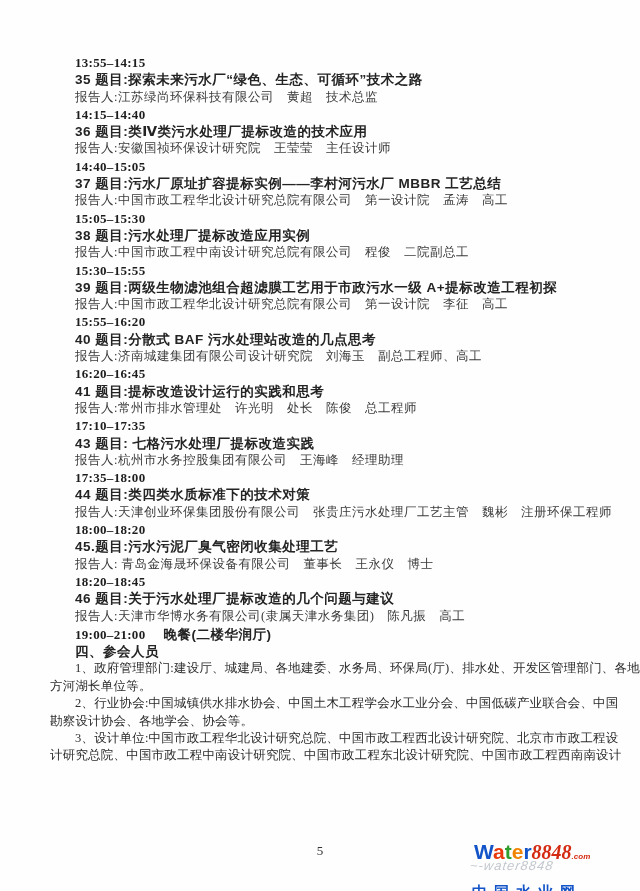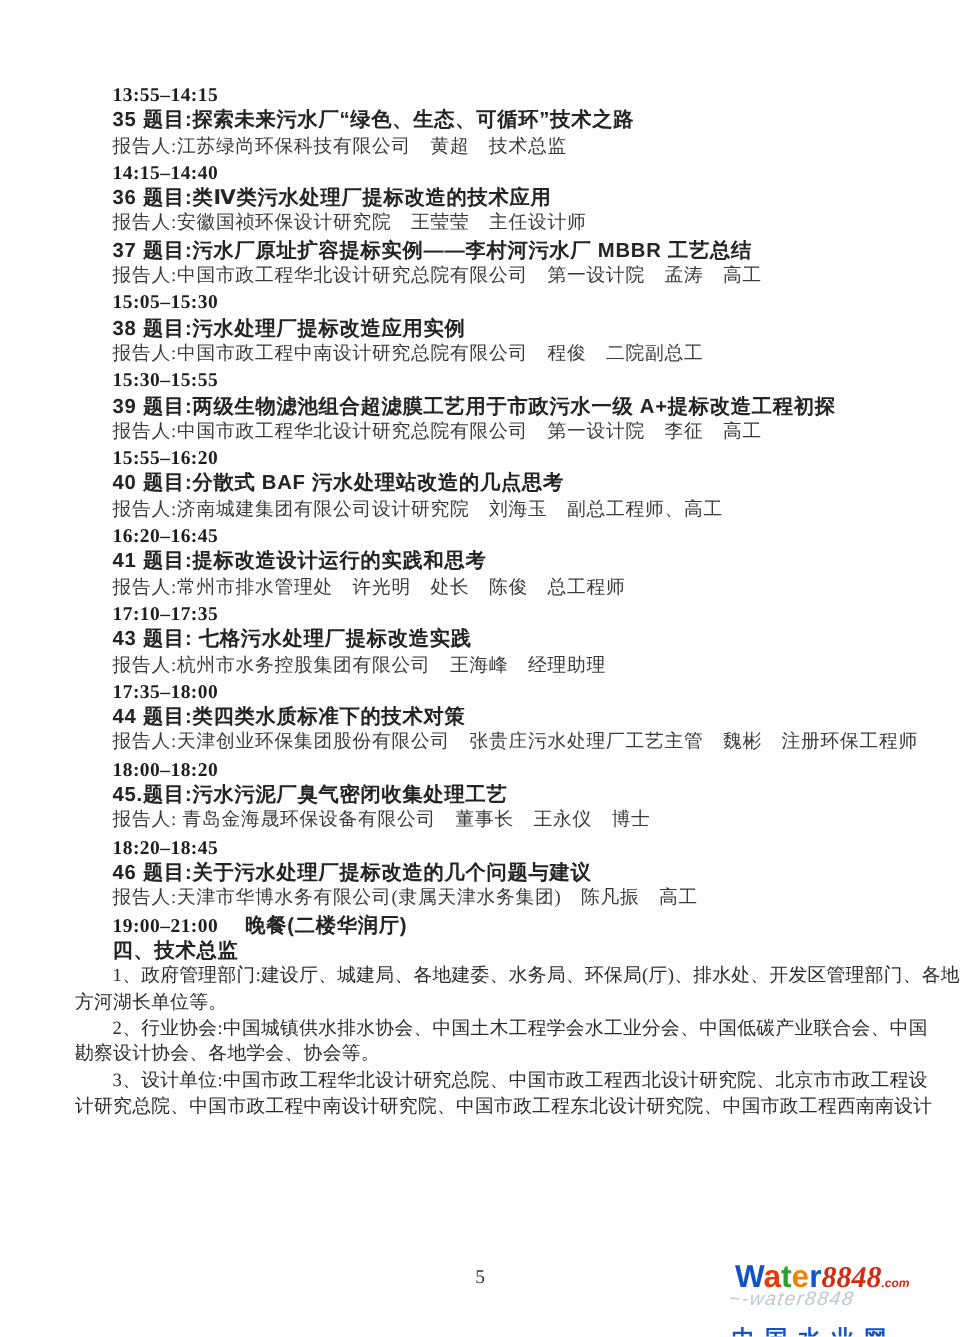--- a/index.html
+++ b/index.html
@@ -45,21 +45,21 @@
   .para{
     font-size:12.5px;color:#2b2b2b;letter-spacing:0.2px;
     line-height:17.4px;white-space:nowrap;
   }
   .para.indent{margin-left:25px;}
   .page-number{
     position:absolute;left:0;right:0;top:843px;
     text-align:center;font-size:13px;color:#333;
   }
   .watermark{
-    position:absolute;right:2px;bottom:4px;width:152px;height:46px;
+    position:absolute;right:18px;bottom:4px;width:152px;height:46px;
   }
   .wm-row1{
     position:absolute;left:4px;top:0;
     font-family:"Liberation Sans","DejaVu Sans",sans-serif;
     font-weight:bold;font-size:21px;line-height:21px;
     white-space:nowrap;
   }
   .wm-num{
     font-family:"Liberation Serif","DejaVu Serif",serif;
     font-style:italic;font-weight:bold;font-size:20px;
@@ -90,20 +90,21 @@
       <div class="line sched time">13:55–14:15</div>
       <div class="line sched title">35 题目:探索未来污水厂“绿色、生态、可循环”技术之路</div>
       <div class="line sched reporter">报告人:江苏绿尚环保科技有限公司　黄超　技术总监</div>
     </div>
     <div>
       <div class="line sched time">14:15–14:40</div>
       <div class="line sched title">36 题目:类Ⅳ类污水处理厂提标改造的技术应用</div>
       <div class="line sched reporter">报告人:安徽国祯环保设计研究院　王莹莹　主任设计师</div>
     </div>
     <div>
+      <div class="line sched time">14:40–15:05</div>
       <div class="line sched title">37 题目:污水厂原址扩容提标实例——李村河污水厂 MBBR 工艺总结</div>
       <div class="line sched reporter">报告人:中国市政工程华北设计研究总院有限公司　第一设计院　孟涛　高工</div>
     </div>
     <div>
       <div class="line sched time">15:05–15:30</div>
       <div class="line sched title">38 题目:污水处理厂提标改造应用实例</div>
       <div class="line sched reporter">报告人:中国市政工程中南设计研究总院有限公司　程俊　二院副总工</div>
     </div>
     <div>
       <div class="line sched time">15:30–15:55</div>
@@ -138,21 +139,21 @@
     <div>
       <div class="line sched time">18:20–18:45</div>
       <div class="line sched title">46 题目:关于污水处理厂提标改造的几个问题与建议</div>
       <div class="line sched reporter">报告人:天津市华博水务有限公司(隶属天津水务集团)　陈凡振　高工</div>
     </div>
 
     <div class="line sched">
       <span class="time">19:00–21:00</span><span class="event-label">晚餐(二楼华润厅)</span>
     </div>
 
-    <div class="line sched heading">四、技术总监</div>
+    <div class="line sched heading">四、参会人员</div>
 
     <div class="para indent">1、政府管理部门:建设厅、城建局、各地建委、水务局、环保局(厅)、排水处、开发区管理部门、各地</div>
     <div class="para">方河湖长单位等。</div>
     <div class="para indent">2、行业协会:中国城镇供水排水协会、中国土木工程学会水工业分会、中国低碳产业联合会、中国</div>
     <div class="para">勘察设计协会、各地学会、协会等。</div>
     <div class="para indent">3、设计单位:中国市政工程华北设计研究总院、中国市政工程西北设计研究院、北京市市政工程设</div>
     <div class="para">计研究总院、中国市政工程中南设计研究院、中国市政工程东北设计研究院、中国市政工程西南南设计</div>
   </div>
 
   <div class="page-number">5</div>

